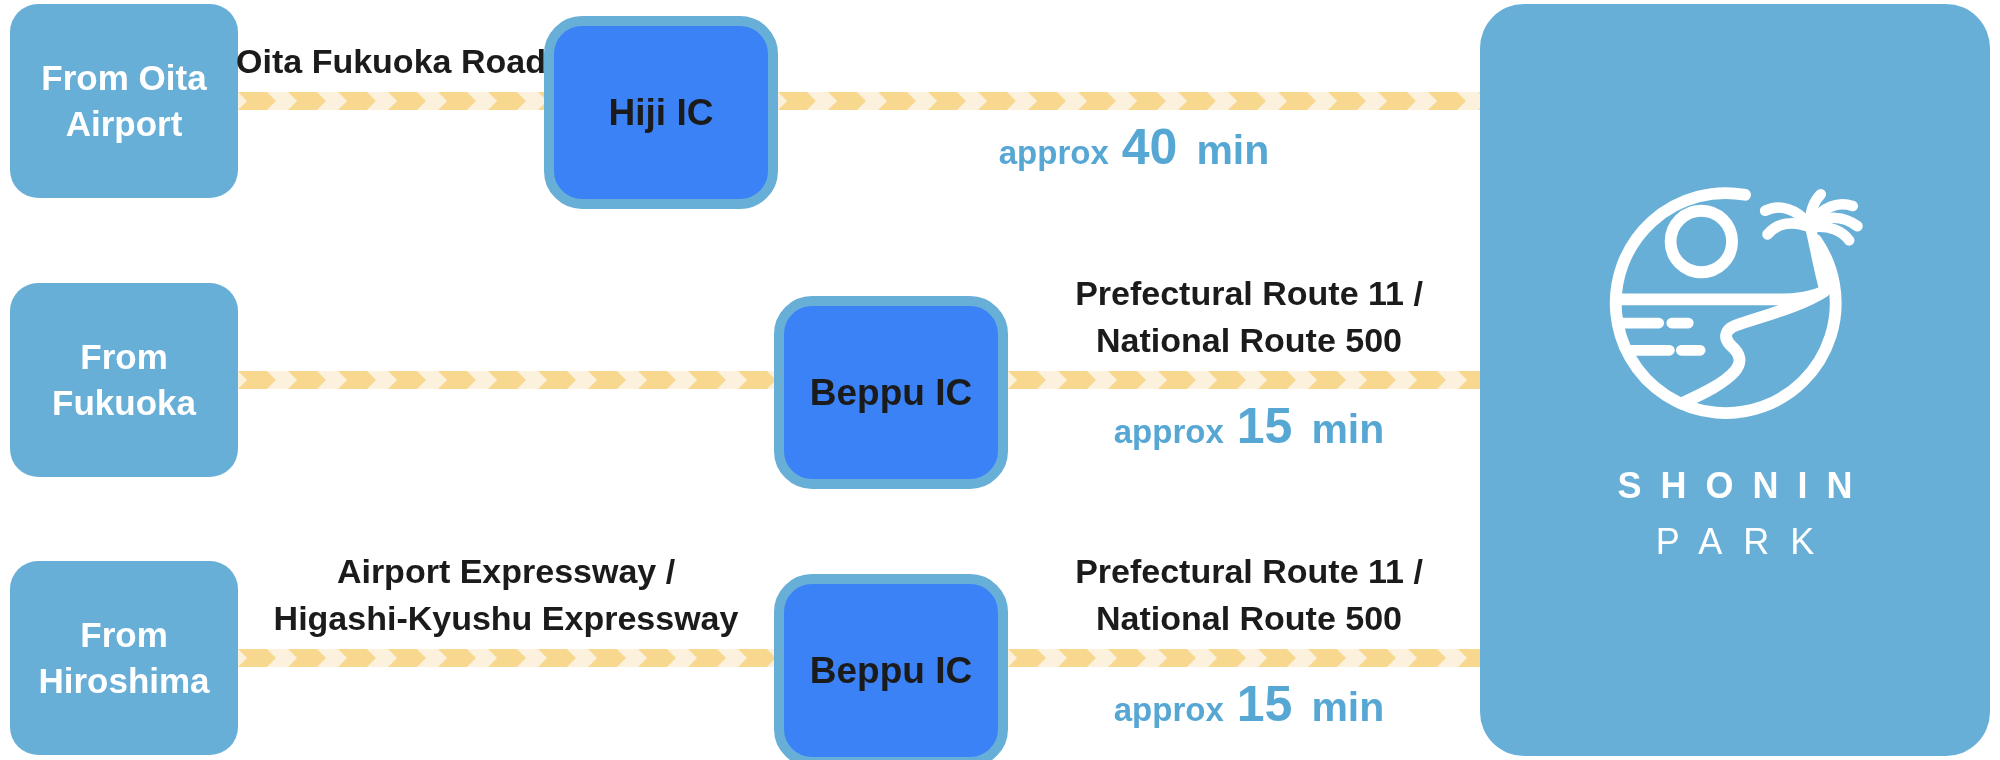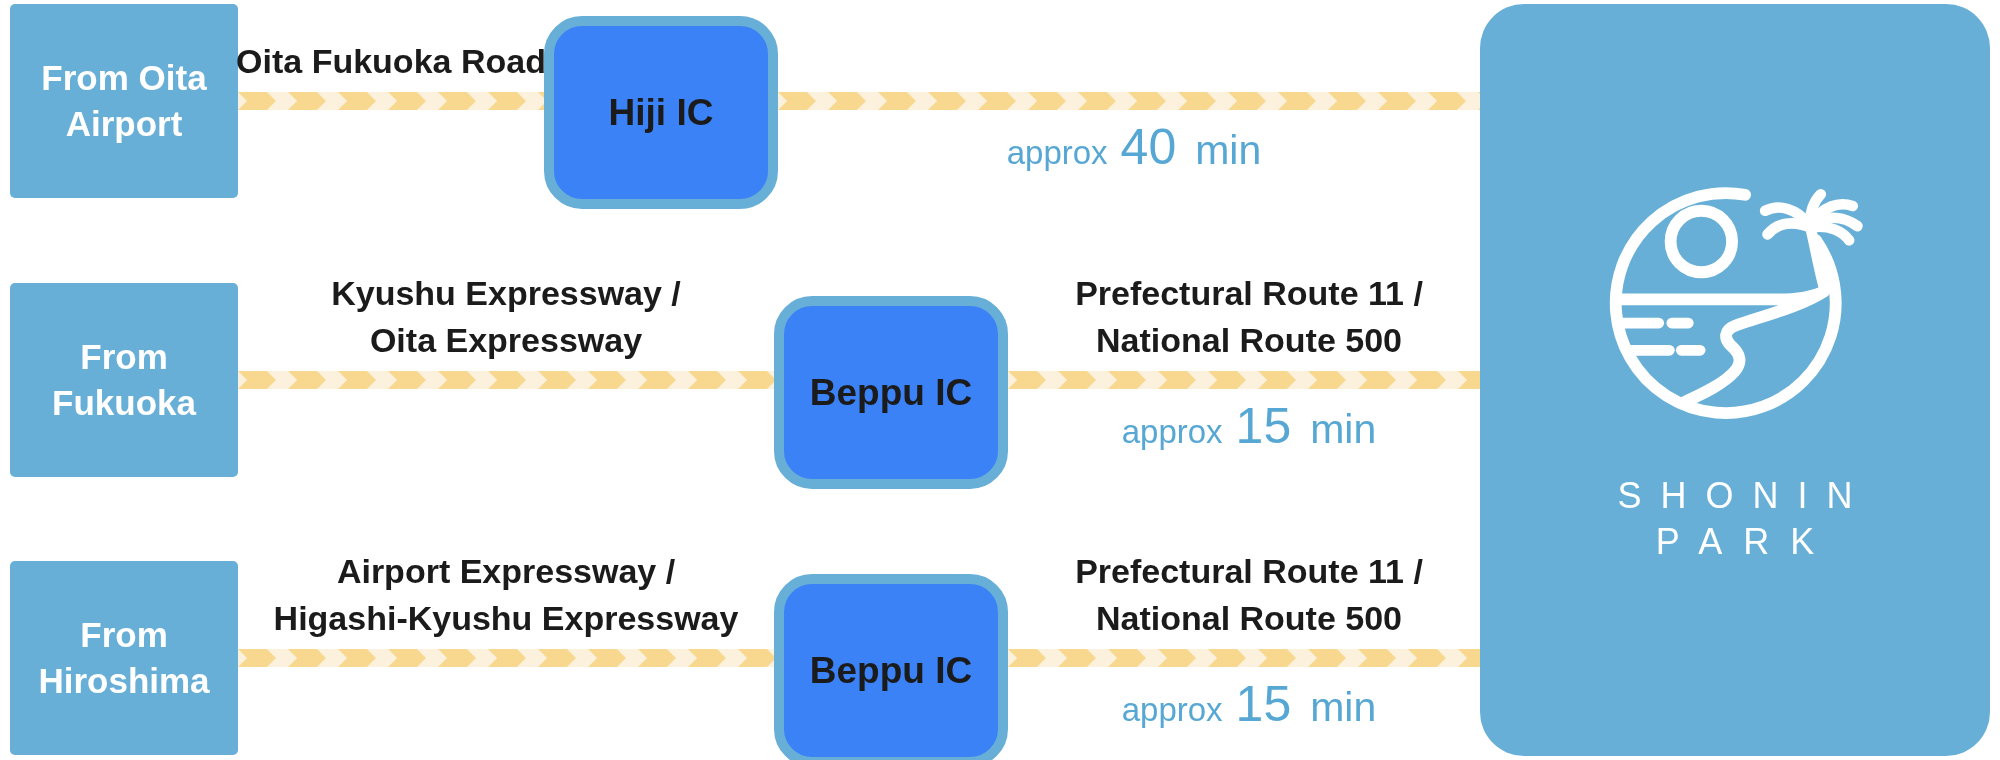--- a/index.html
+++ b/index.html
@@ -10,21 +10,21 @@
     --ink:#1B1B1B;
   }
   html,body{margin:0;padding:0;background:#ffffff;}
   .stage{
     position:relative;width:2000px;height:760px;background:#ffffff;
     font-family:"Liberation Sans",sans-serif;overflow:hidden;
   }
   
   .origin{
     position:absolute;left:10px;width:228px;height:194px;
-    background:var(--blue);border-radius:5px;
+    background:var(--blue);border-radius:28px;
     color:#fff;font-weight:bold;font-size:35px;line-height:46px;
     display:flex;flex-direction:column;align-items:center;justify-content:center;
     text-align:right;
   }
   #origin-1{top:4px}
   #origin-2{top:283px}
   #origin-3{top:561px}
 
   
   .icbox{
@@ -64,42 +64,42 @@
   #ra1{left:854px;bottom:675px}
   #rb2{left:226px;bottom:396px}
   #ra2{left:969px;bottom:396px}
   #rb3{left:226px;bottom:118px}
   #ra3{left:969px;bottom:118px}
 
   
   .time{
     position:absolute;width:560px;
     display:flex;align-items:baseline;justify-content:center;
-    color:var(--timeblue);font-weight:normal;
+    color:var(--timeblue);font-weight:bold;
   }
   .time .p{font-size:33px;margin-right:13px;}
   .time .v{font-size:50px;}
   .time .u{font-size:41px;margin-left:19px;}
   #tm1{left:854px;top:118px}
   #tm2{left:969px;top:397px}
   #tm3{left:969px;top:675px}
 
   
   .panel{
     position:absolute;left:1480px;top:4px;width:510px;height:752px;
     background:var(--blue);border-radius:44px;z-index:2;
   }
   .logo{
     position:absolute;left:122px;top:163px;width:272px;height:272px;
   }
   .pname{
     position:absolute;width:100%;text-align:center;color:#fff;
     font-size:36px;line-height:42px;font-weight:normal;
   }
-  #pname-1{top:471px;letter-spacing:19px;text-indent:19px;}
+  #pname-1{top:461px;letter-spacing:19px;text-indent:19px;font-weight:bold;}
   #pname-2{top:517px;letter-spacing:21px;text-indent:21px;}
 </style>
 </head>
 <body>
 
 <div class="stage">
 
   <div class="origin" id="origin-1">
     <div>From Oita</div>
     <div>Airport</div>
@@ -153,24 +153,20 @@
       <i></i>
       <i></i>
       <i></i>
       <i></i>
       <i></i>
       <i></i>
       <i></i>
       <i></i>
       <i></i>
     </div>
-  <div class="roadlabel" id="rb2">
-    <div>Kyushu Expressway /</div>
-    <div>Oita Expressway</div>
-  </div>
   <div class="icbox" id="ic-2">
     <span>Beppu IC</span>
   </div>
   <div class="dash-track" id="t2b">
       <i></i>
       <i></i>
       <i></i>
       <i></i>
       <i></i>
       <i></i>

